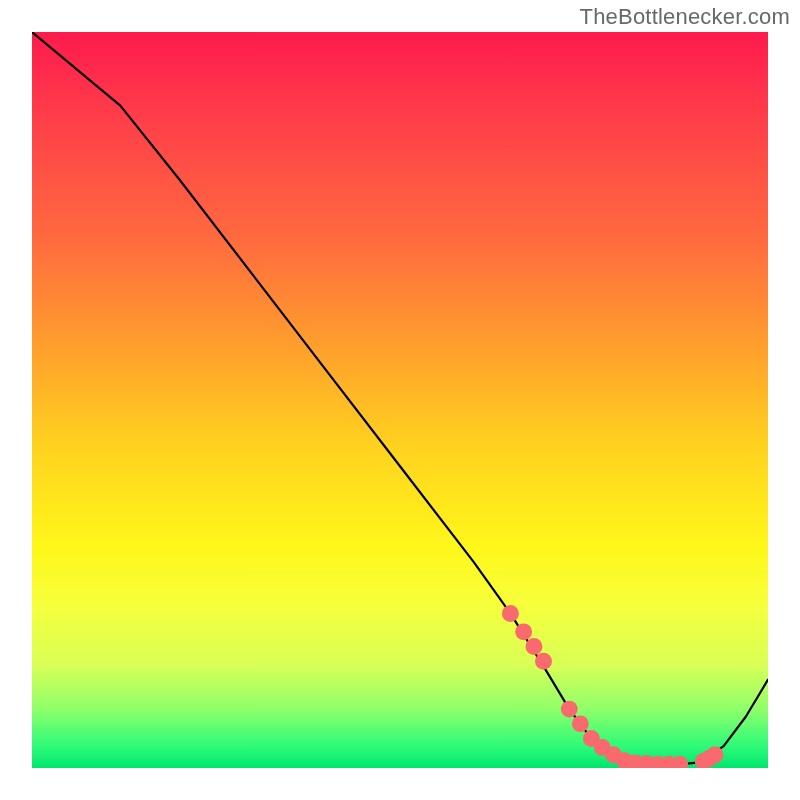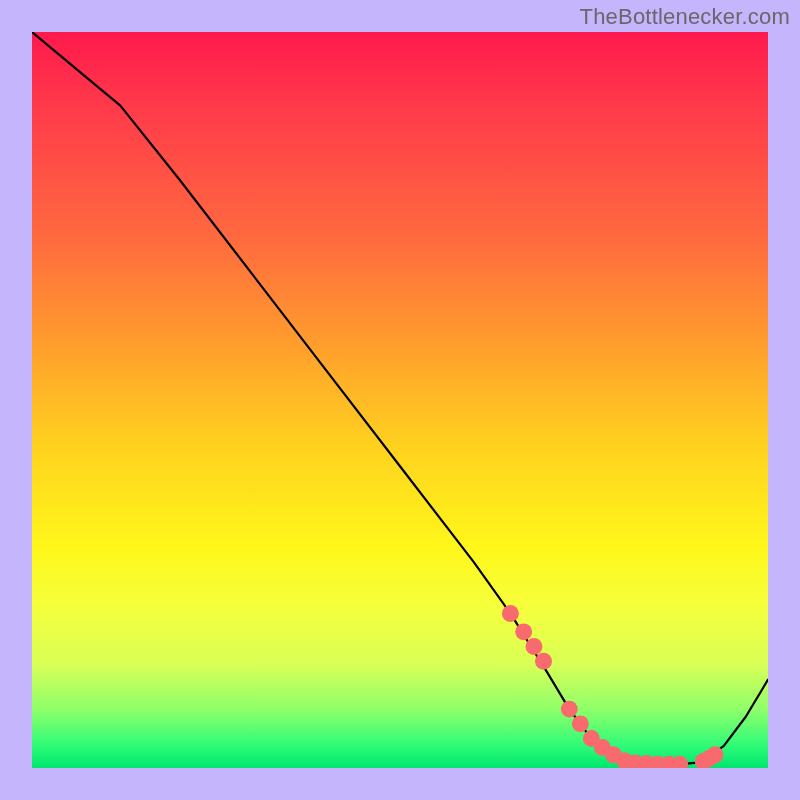--- a/index.html
+++ b/index.html
@@ -8,21 +8,21 @@
     width: 800px;
     height: 800px;
     background: #000;
     overflow: hidden;
     font-family: Arial, Helvetica, sans-serif;
   }
   .wrap {
     position: relative;
     width: 800px;
     height: 800px;
-    background: #c4b5fd;
+    background: #ffffff;
   }
   .attribution {
     position: absolute;
     top: 4px;
     right: 10px;
     color: #686868;
     font-size: 22px;
     letter-spacing: 0.2px;
   }
   .plot {

